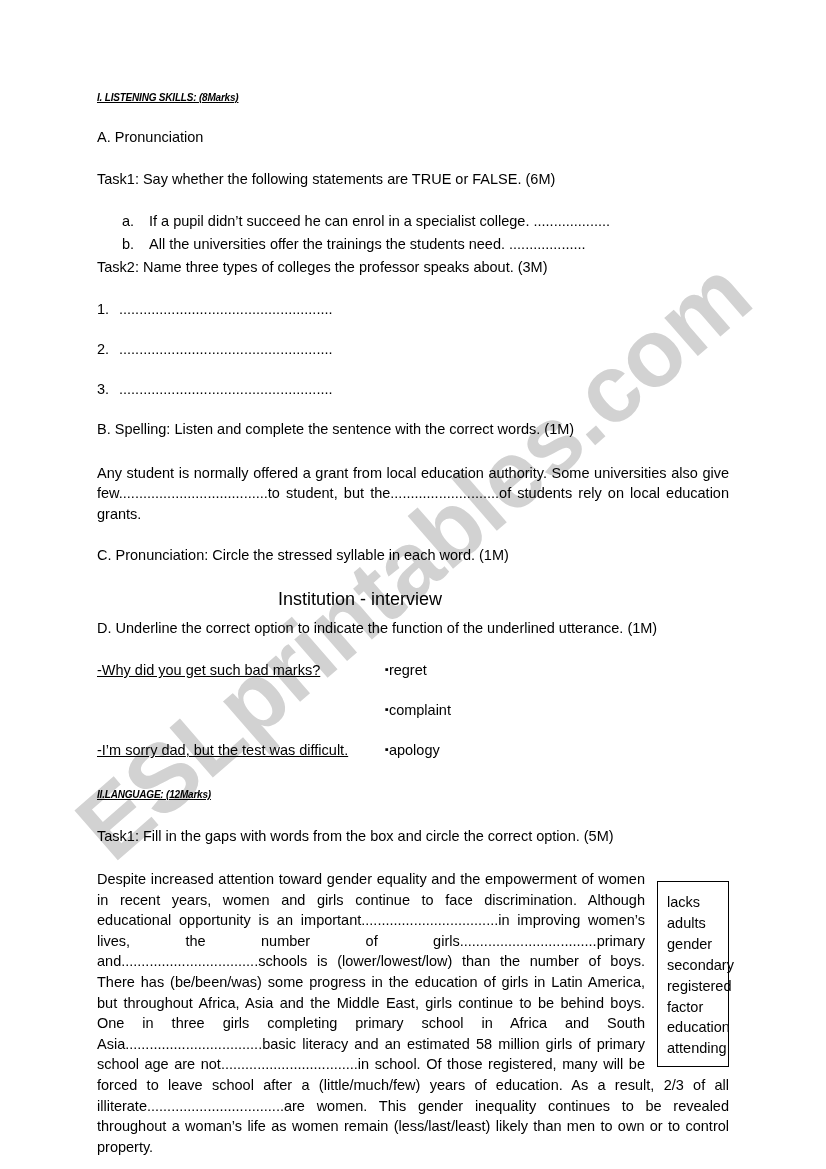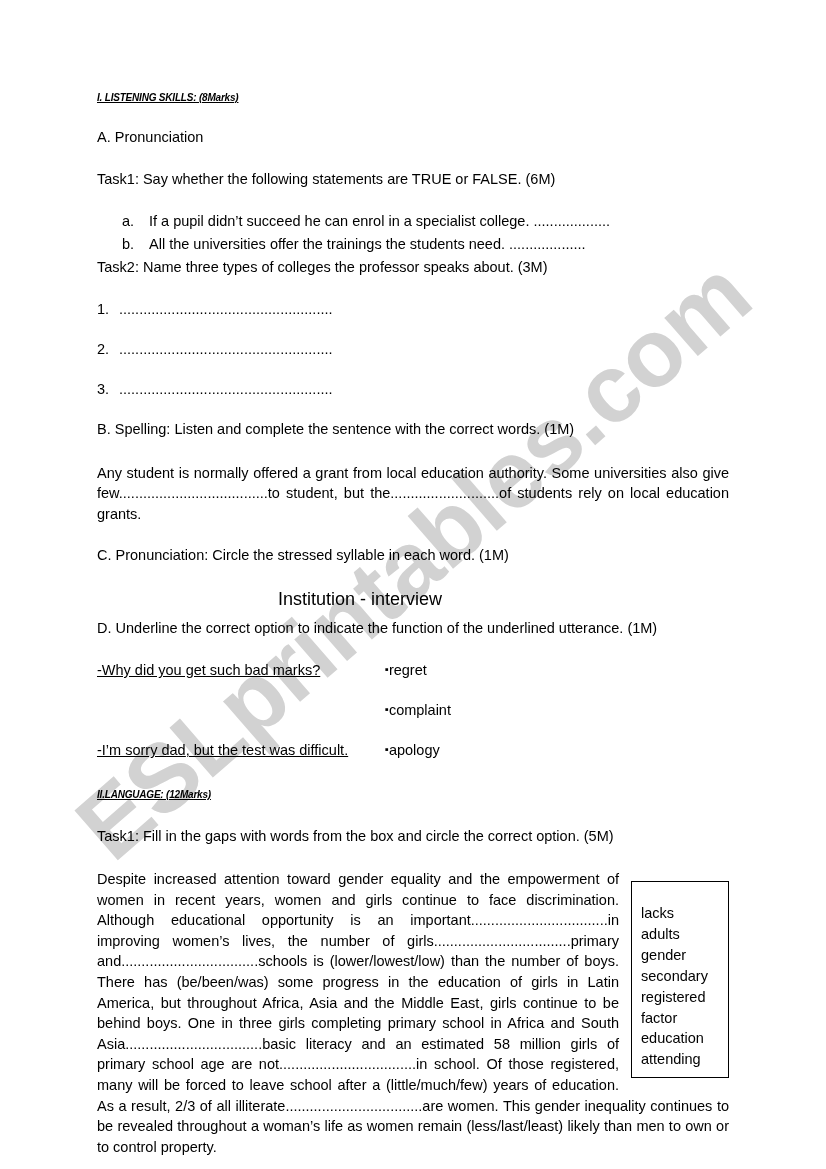--- a/index.html
+++ b/index.html
@@ -119,24 +119,24 @@
     left: 288px;
     top: 0;
   }
   .bullet { font-size: 11px; vertical-align: 2px; }
   .underlined { text-decoration: underline; }
 
   
   .task-body { position: relative; }
   .wordbox {
     float: right;
-    width: 98px;
+    width: 72px;
     margin: 12px 0 6px 12px;
     border: 1px solid #000000;
-    padding: 21px 9px 7px 9px;
+    padding: 10px 9px 7px 9px;
     font-size: 14.5px;
     line-height: 1.44;
     background: #ffffff;
     box-sizing: border-box;
   }
   .wordbox div { white-space: nowrap; }
 </style>
 </head>
 <body>
 

